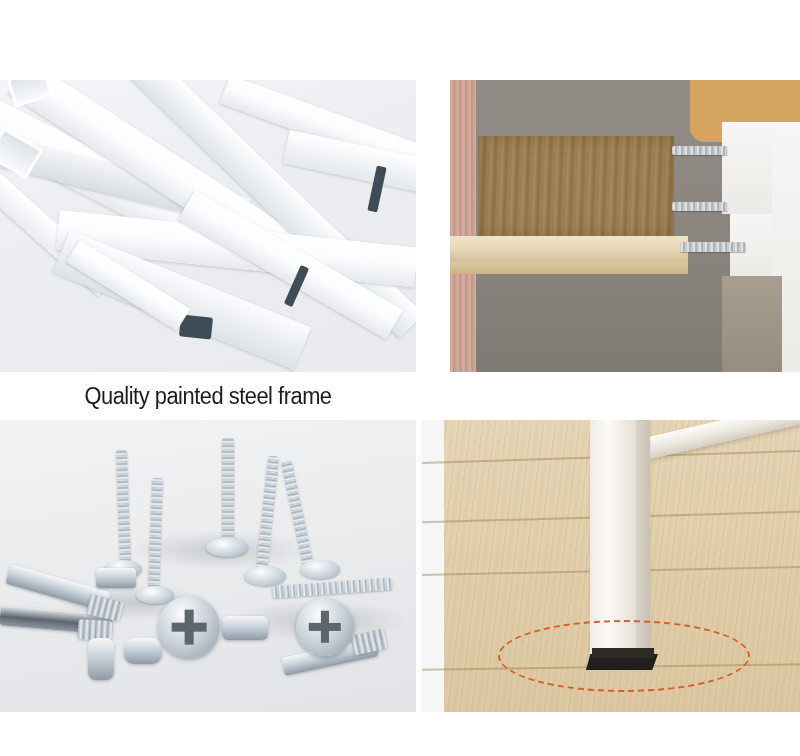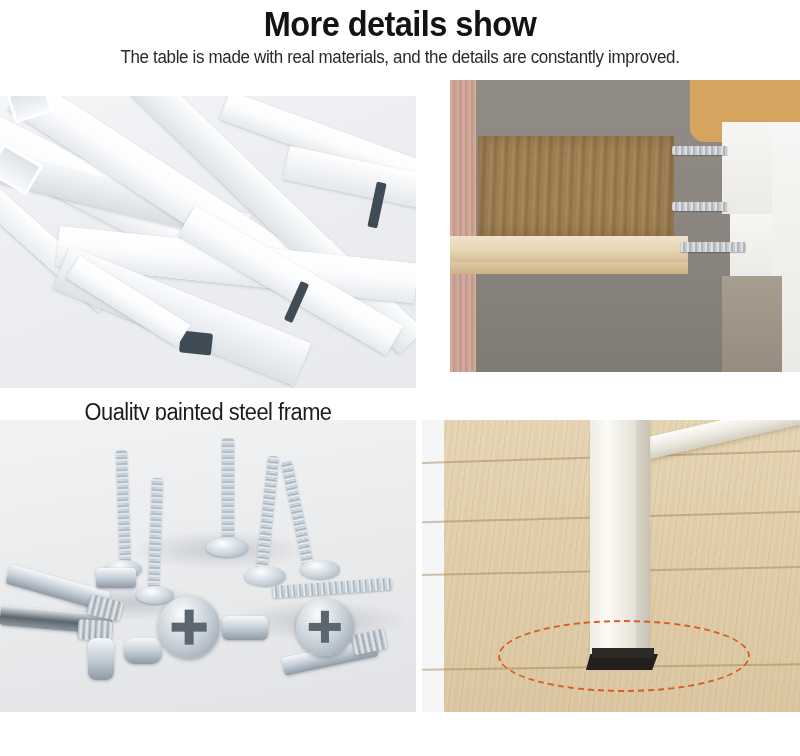--- a/index.html
+++ b/index.html
@@ -50,21 +50,21 @@
   
   .grid {
     position: absolute;
     top: 80px; left: 0;
     width: 800px;
     height: 676px;
   }
 
   .cell { position: absolute; }
 
-  .cell-tl { left: 0px;   top: 16px;   width: 416px; height: 292px; }
+  .cell-tl { left: 0px;   top: 0px;   width: 416px; height: 292px; }
   .cell-tr { left: 422px; top: 0px;   width: 378px; height: 292px; }
   .cell-bl { left: 0px;   top: 340px; width: 416px; height: 292px; }
   .cell-br { left: 422px; top: 340px; width: 378px; height: 292px; }
 
   .photo {
     position: relative;
     width: 100%;
     height: 100%;
     overflow: hidden;
   }
@@ -243,24 +243,20 @@
   .leg-white-strip {
     position: absolute; left:0; top:0; width:22px; height:100%;
     background:#f6f6f6;
   }
 </style>
 </head>
 <body>
 
 <div class="page">
 
-  <div class="header">
-    <div class="page-title">More details show</div>
-    <div class="page-subtitle">The table is made with real materials, and the details are constantly improved.</div>
-  </div>
 
   <div class="grid">
 
     <div class="cell cell-tl">
       <div class="photo ph-steel">
 
         <div class="bar" style="left:-60px; top:-10px; width:330px; height:46px; transform:rotate(27deg); transform-origin:left top;"></div>
         <div class="bar" style="left:-40px; top:46px; width:300px; height:30px; transform:rotate(14deg); transform-origin:left top; background:linear-gradient(180deg,#f4f6f8,#d9dde2);"></div>
         <div class="bar" style="left:-70px; top:30px; width:250px; height:26px; transform:rotate(42deg); transform-origin:left top; background:linear-gradient(180deg,#ffffff,#e9ecf0);"></div>
         <div class="bar" style="left:30px; top:-20px; width:420px; height:40px; transform:rotate(33deg); transform-origin:left top;"></div>

